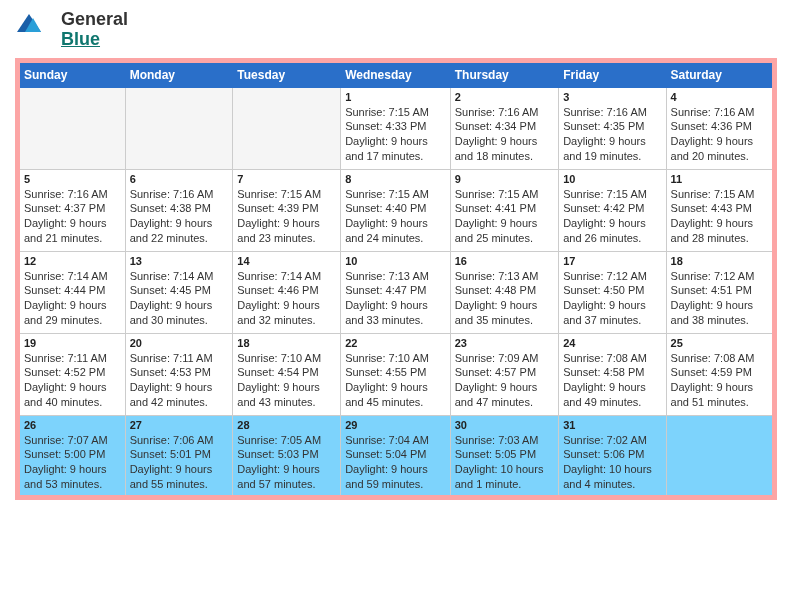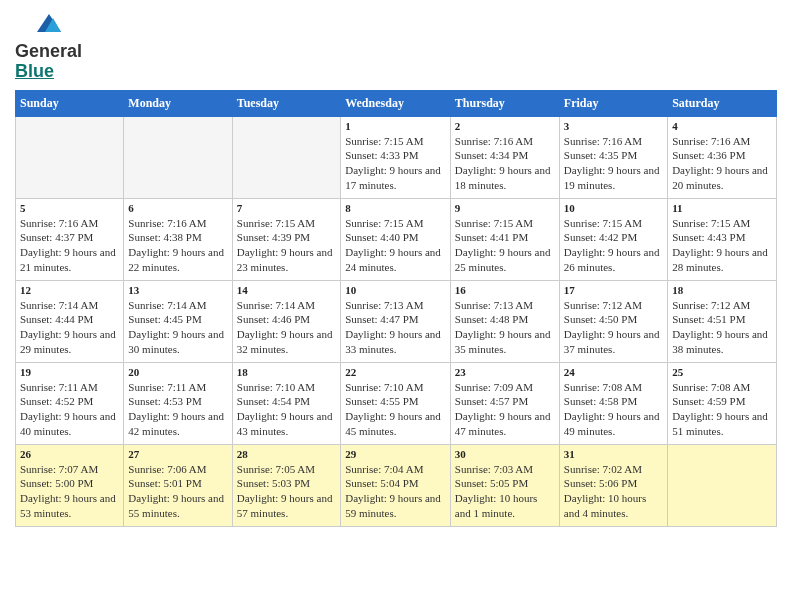--- a/index.html
+++ b/index.html
@@ -17,23 +17,21 @@
       padding: 10px 15px;
     }
     .header {
       display: flex;
       align-items: flex-start;
       justify-content: space-between;
       margin-bottom: 8px;
     }
     .logo {
       display: flex;
-      align-items: center;
-      gap: 4px;
-      flex-direction: column;
+      gap: 18px;
     }
     .logo-text {
       font-size: 18px;
       font-weight: bold;
       line-height: 1.1;
     }
     .logo-general { color: #333; }
     .logo-blue { color: #0f766e; text-decoration: underline; }
     .logo-icon {
       width: 28px;
@@ -47,22 +45,21 @@
       font-weight: normal;
       color: #222;
     }
     .subtitle {
       font-size: 14px;
       color: #555;
     }
     .calendar {
       width: 100%;
       border-collapse: collapse;
-      border: 1px solid #fca5a5;
-      font-family: Liberation Serif, serif;
+      border: 5px solid #fca5a5;
     }
     .calendar th {
       background: #2a6fc9;
       color: #fff;
       font-size: 12px;
       font-weight: bold;
       padding: 5px 4px;
       text-align: left;
       border: 1px solid #2a6fc9;
     }
@@ -74,21 +71,21 @@
       min-height: 75px;
       height: 82px;
       font-size: 10px;
       color: #333;
       background: #fff;
     }
     .calendar td.empty {
       background: #f5f5f5;
     }
     .calendar td.last-row {
-      background: #fef9c3;
+      background: #7dd3fc;
     }
     .day-number {
       font-size: 11px;
       font-weight: bold;
       color: #222;
       display: block;
       margin-bottom: 2px;
     }
     .day-info {
       font-size: 11px;

